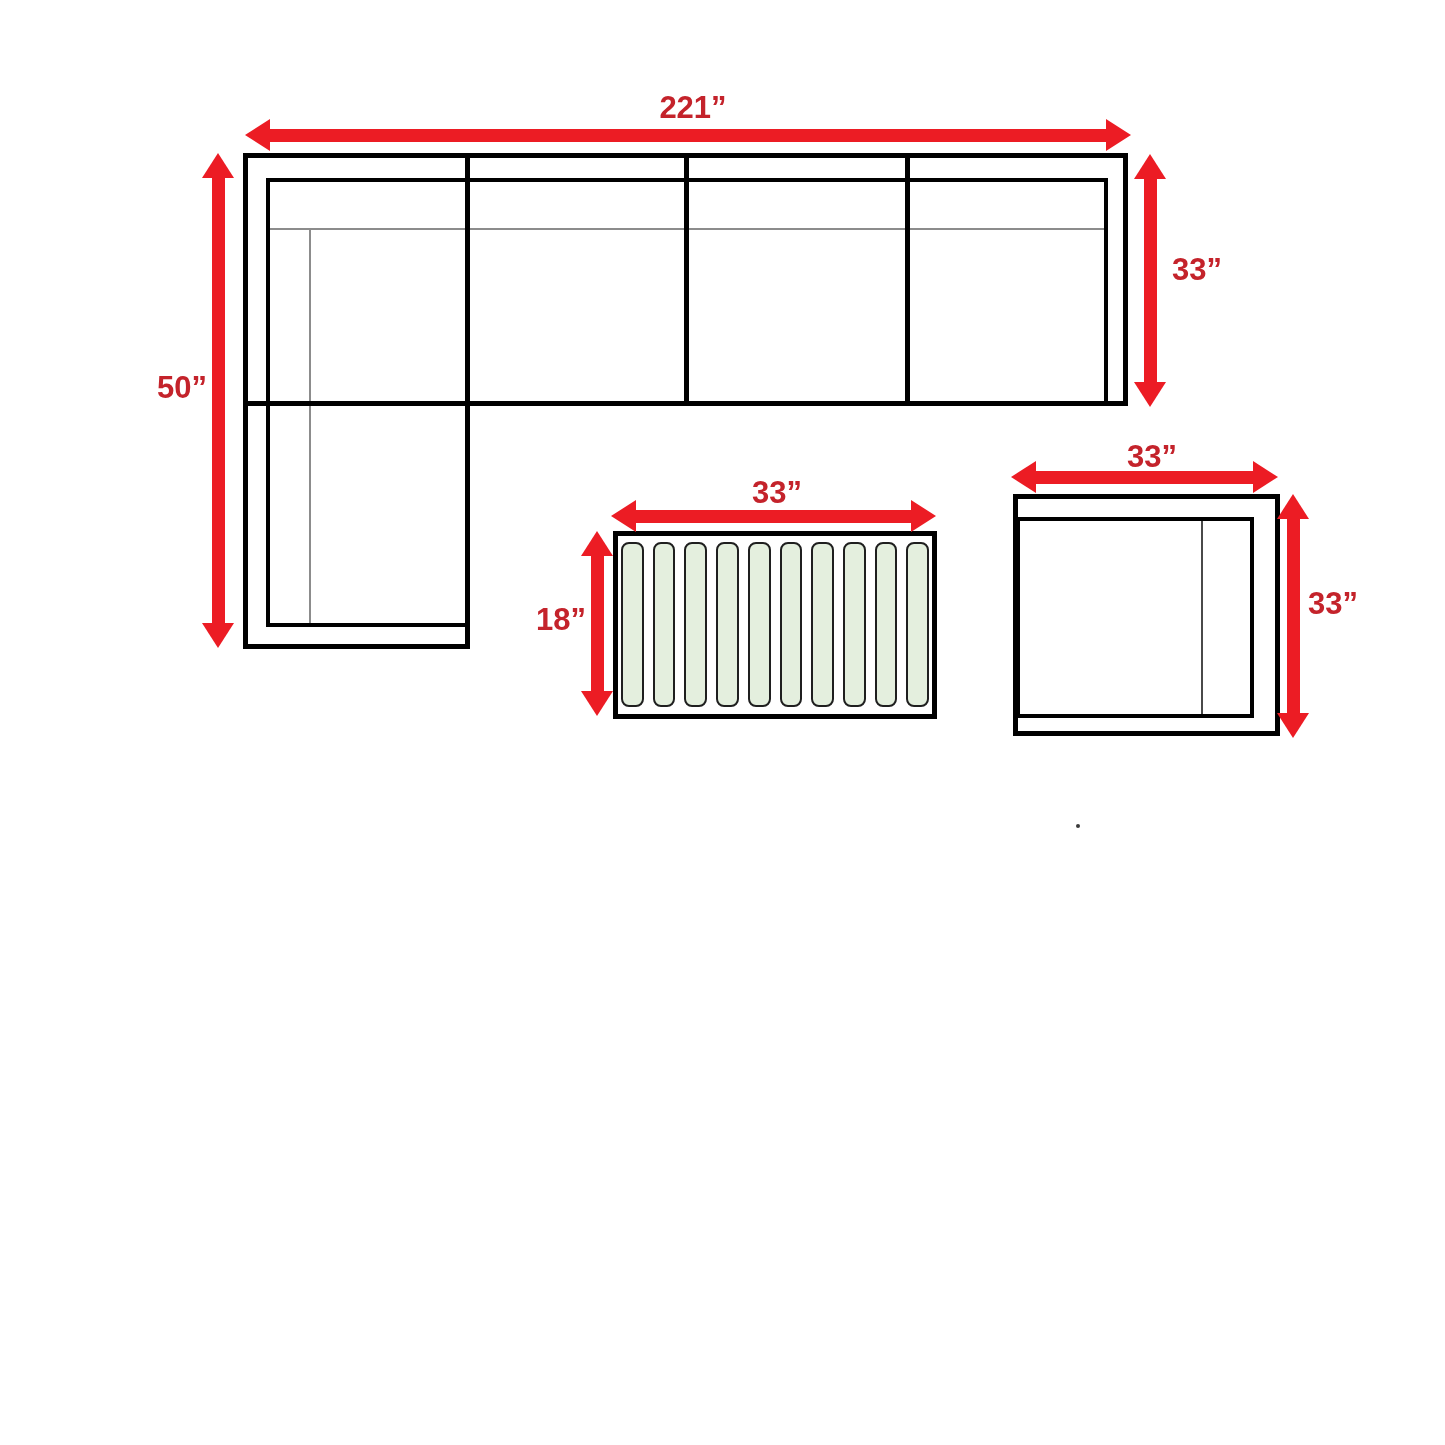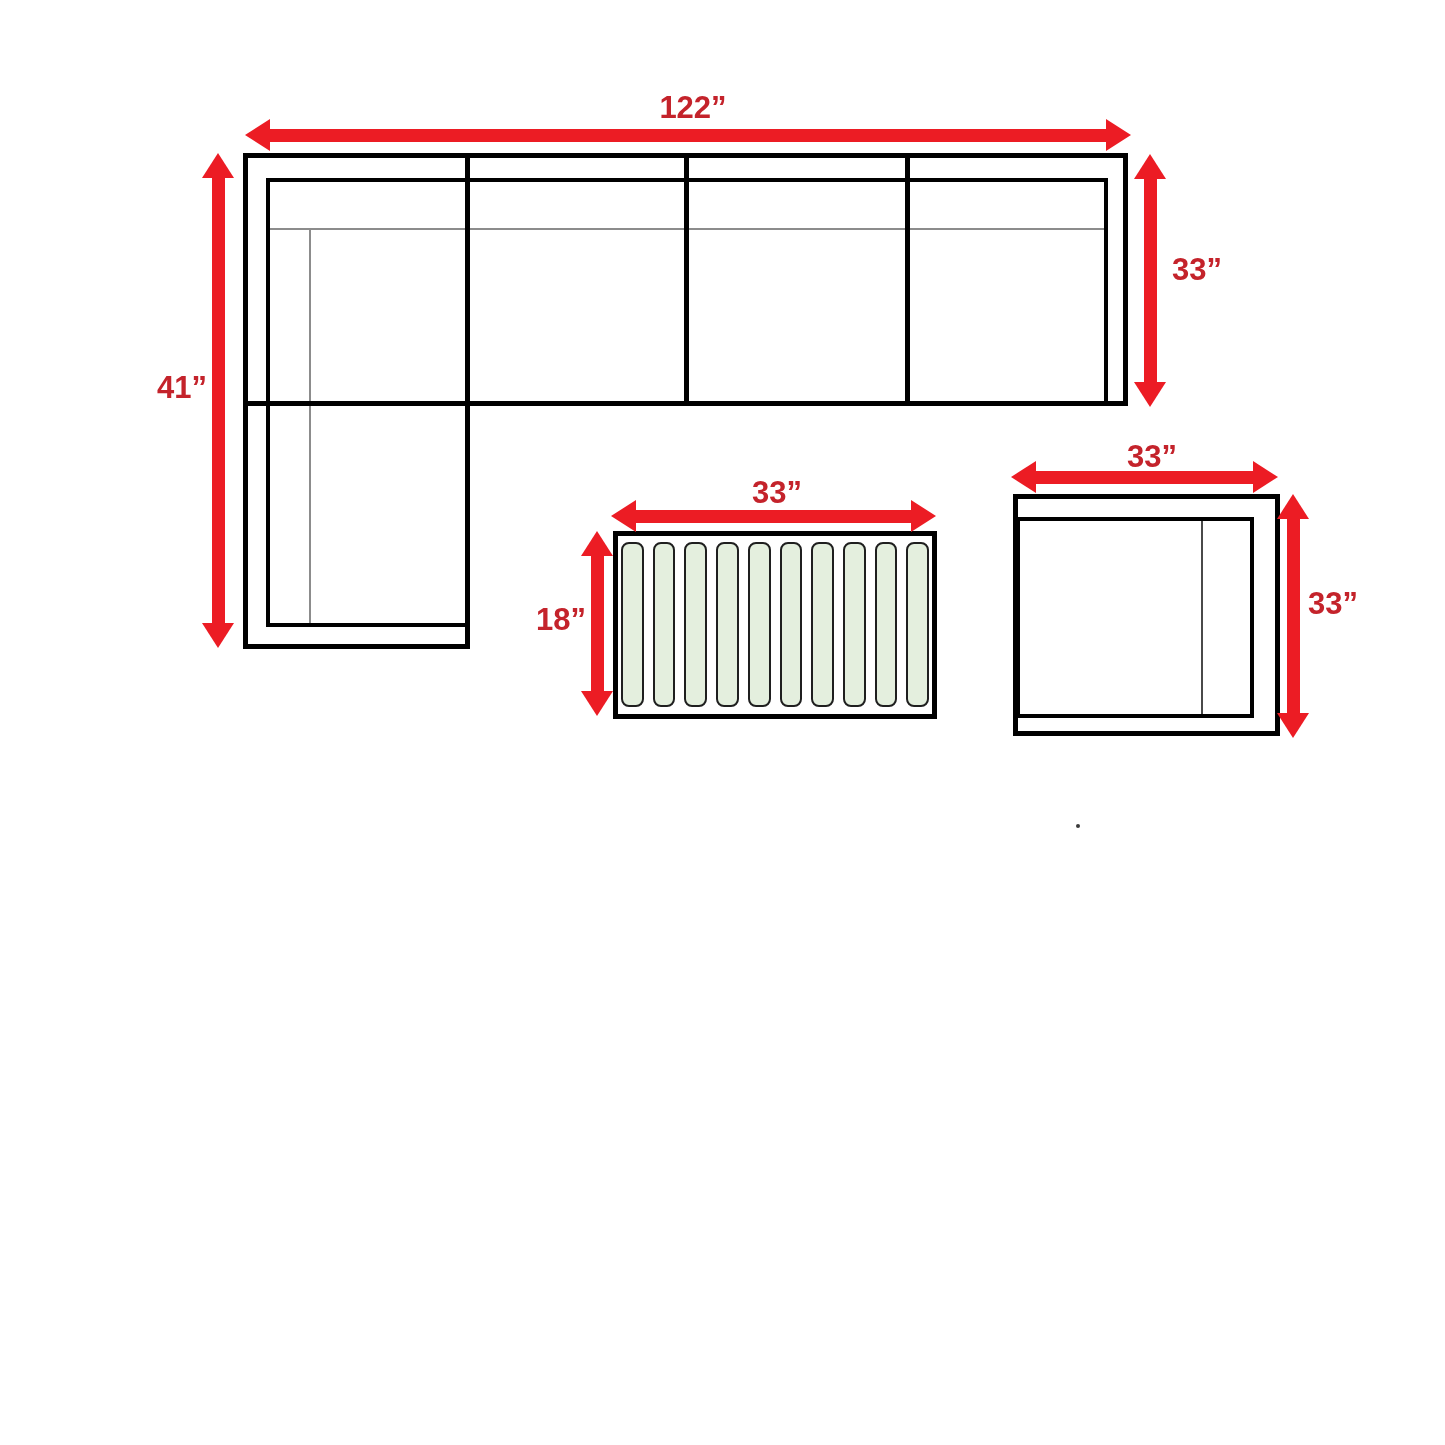--- a/index.html
+++ b/index.html
@@ -57,28 +57,28 @@
 
   <div class="abs bar" style="left:465px;top:153px;width:5px;height:253px;"></div>
   <div class="abs bar" style="left:684px;top:153px;width:5px;height:253px;"></div>
   <div class="abs bar" style="left:905px;top:153px;width:5px;height:253px;"></div>
 
   <div>
     <span class="shaft" style="left:268px;top:129px;width:838px;height:13px;"></span>
     <span class="ah ah-left" style="left:245px;top:119px;"></span>
     <span class="ah ah-right" style="left:1106px;top:119px;"></span>
   </div>
-  <span class="dim-label" style="left:693px;top:92px;transform:translateX(-50%);">122”</span>
+  <span class="dim-label" style="left:693px;top:92px;transform:translateX(-50%);">221”</span>
 
   <div>
     <span class="shaft" style="left:212px;top:176px;width:13px;height:449px;"></span>
     <span class="ah ah-up" style="left:202px;top:153px;"></span>
     <span class="ah ah-down" style="left:202px;top:623px;"></span>
   </div>
-  <span class="dim-label" style="left:207px;top:387px;transform:translate(-100%,-50%);">41”</span>
+  <span class="dim-label" style="left:207px;top:387px;transform:translate(-100%,-50%);">50”</span>
 
   <div>
     <span class="shaft" style="left:1144px;top:177px;width:13px;height:207px;"></span>
     <span class="ah ah-up" style="left:1134px;top:154px;"></span>
     <span class="ah ah-down" style="left:1134px;top:382px;"></span>
   </div>
   <span class="dim-label" style="left:1172px;top:269px;transform:translateY(-50%);">33”</span>
 
   <div class="abs bold-rect" style="left:613px;top:531px;width:324px;height:188px;"></div>
   <div class="slats" style="left:621px;top:542px;width:308px;height:165px;" id="slats">

